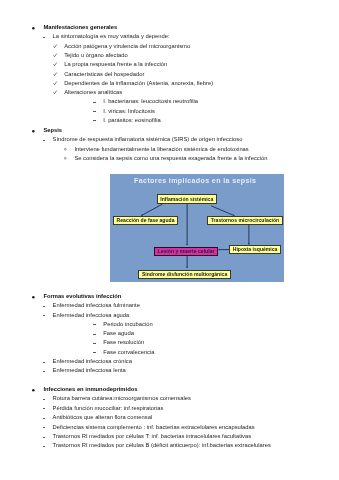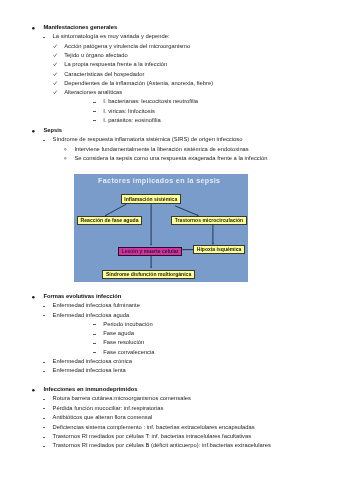--- a/index.html
+++ b/index.html
@@ -4,21 +4,21 @@
 <title>Sepsis apuntes</title>
 <style>
   html,body{margin:0;padding:0;background:#ffffff;}
   body{width:339px;height:480px;overflow:hidden;
        font-family:"Liberation Sans",sans-serif;color:#000;
        -webkit-font-smoothing:antialiased;}
   #page{position:relative;width:339px;height:480px;background:#fff;overflow:hidden;}
   .ln{position:absolute;white-space:nowrap;font-size:5.8px;line-height:6px;color:#262626;}
   .ln.bold{font-weight:bold;color:#0d0d0d;}
   .mk{position:absolute;line-height:6px;color:#262626;white-space:nowrap;}
-  #diagram{position:absolute;overflow:hidden;}
+  #diagram{position:absolute;overflow:hidden;margin-left:36px;}
   .dtitle{position:absolute;font-weight:bold;white-space:nowrap;letter-spacing:0.15px;}
   .dbox{position:absolute;box-sizing:border-box;display:flex;align-items:center;
         justify-content:center;white-space:nowrap;font-weight:bold;
         font-size:4.1px;line-height:4.6px;letter-spacing:0.02px;}
 </style>
 </head>
 <body>
 
 <div id="page">
   <div id="text-body">

